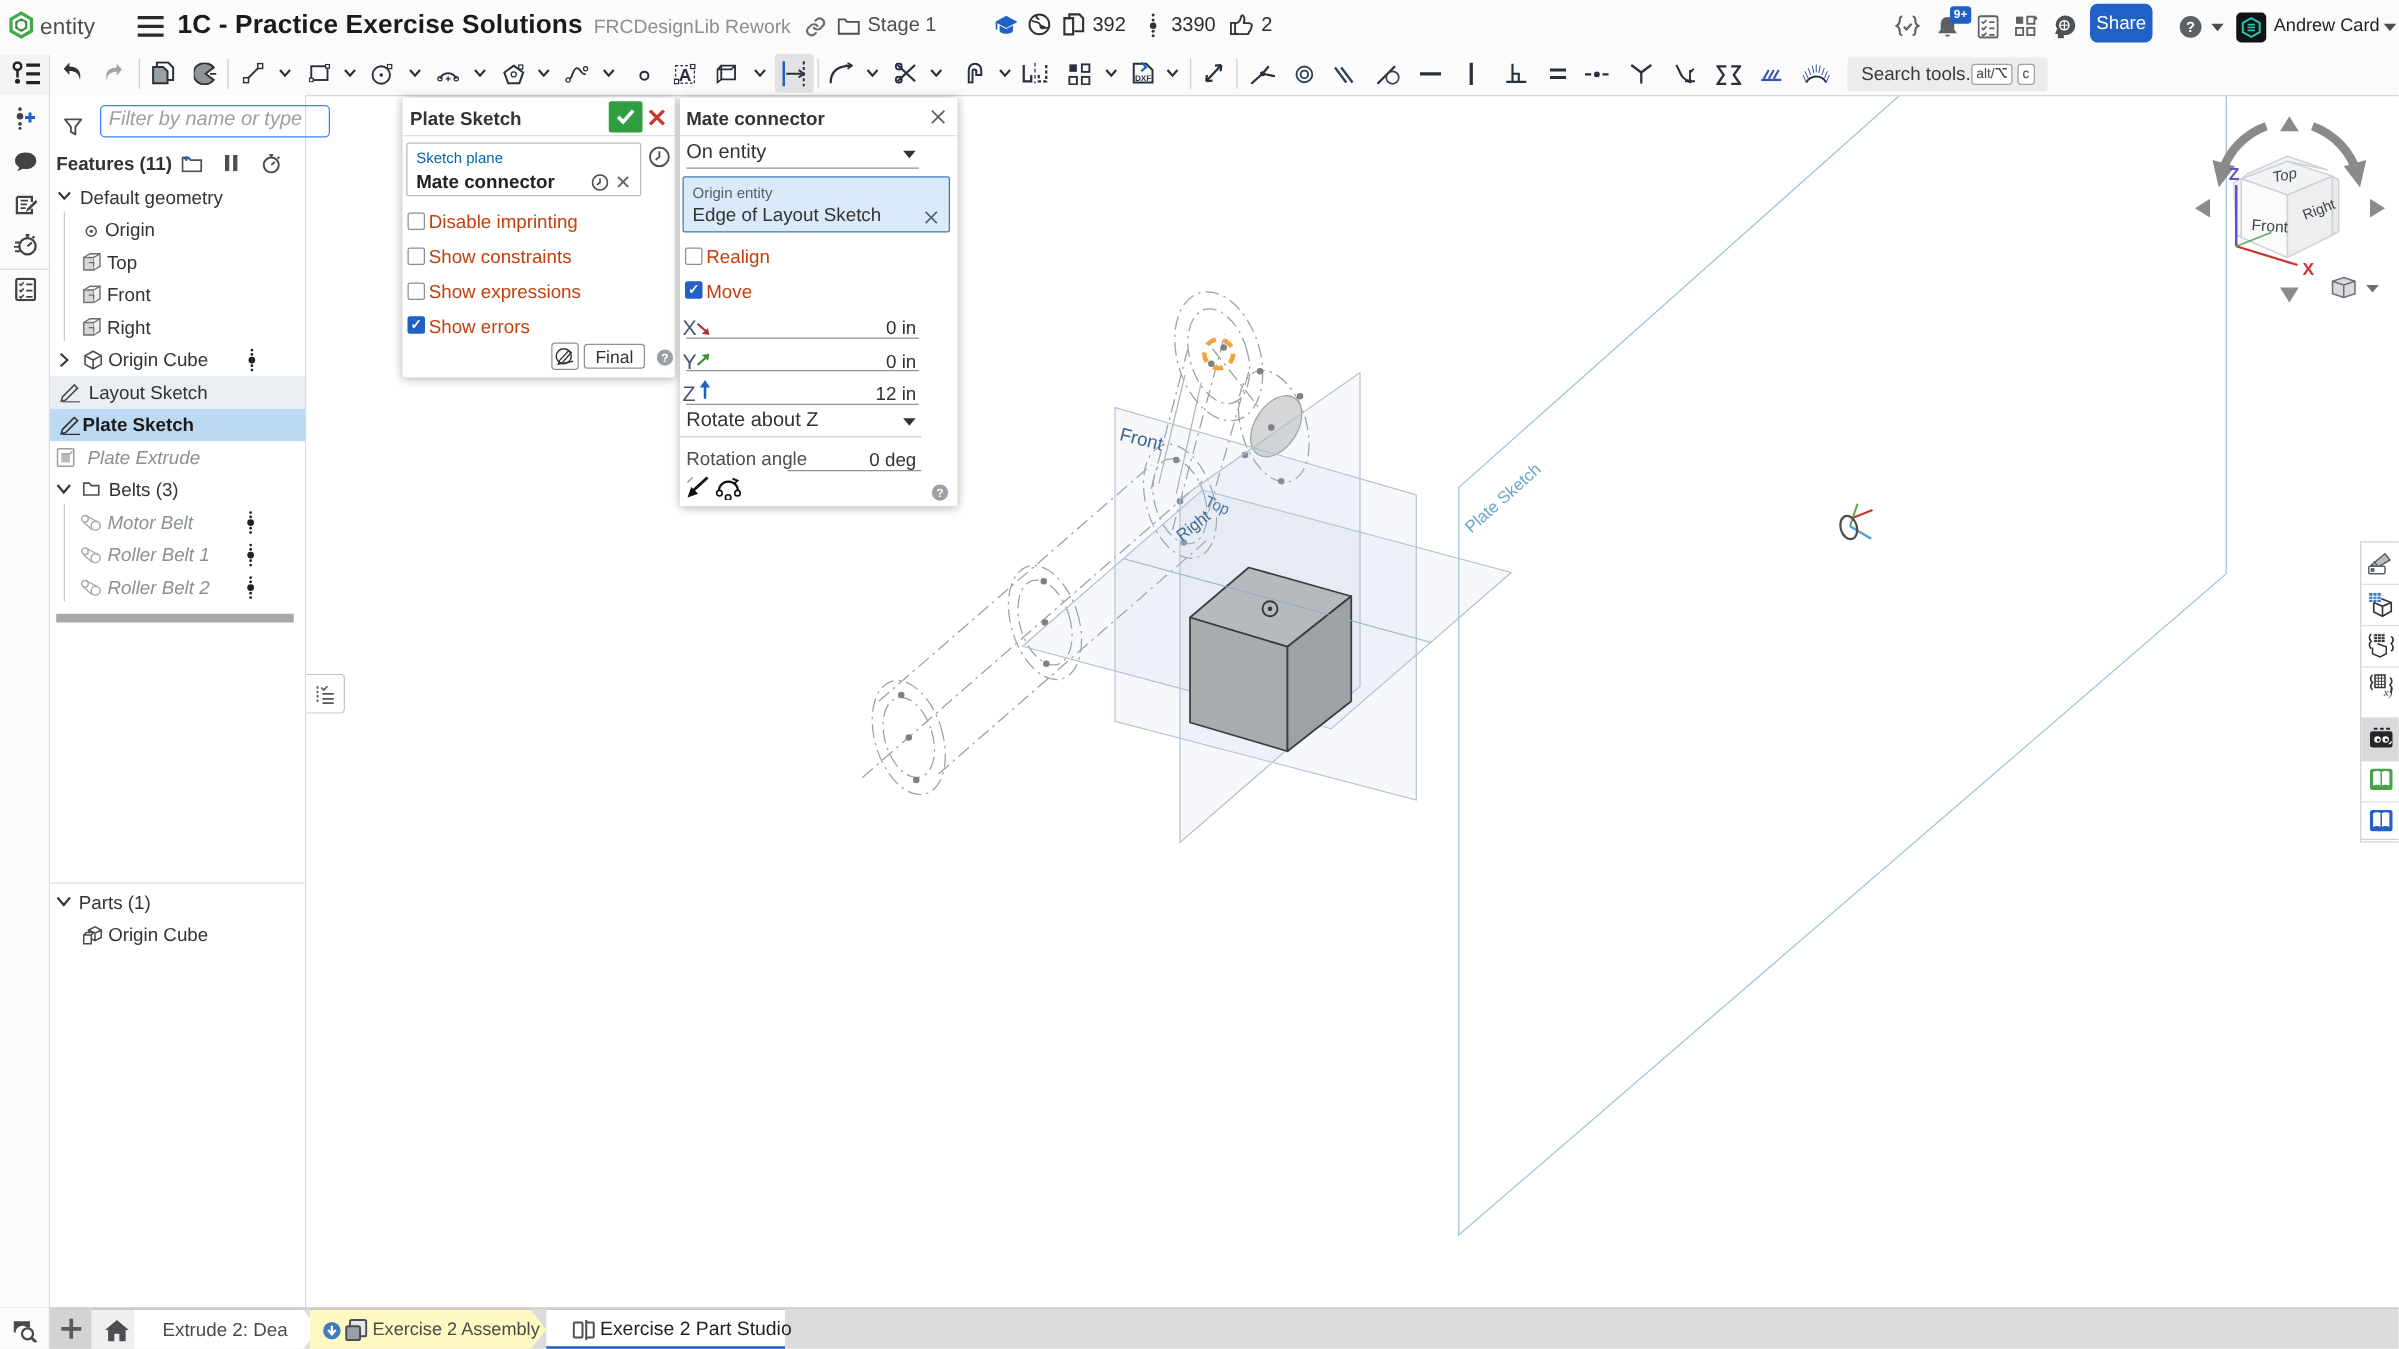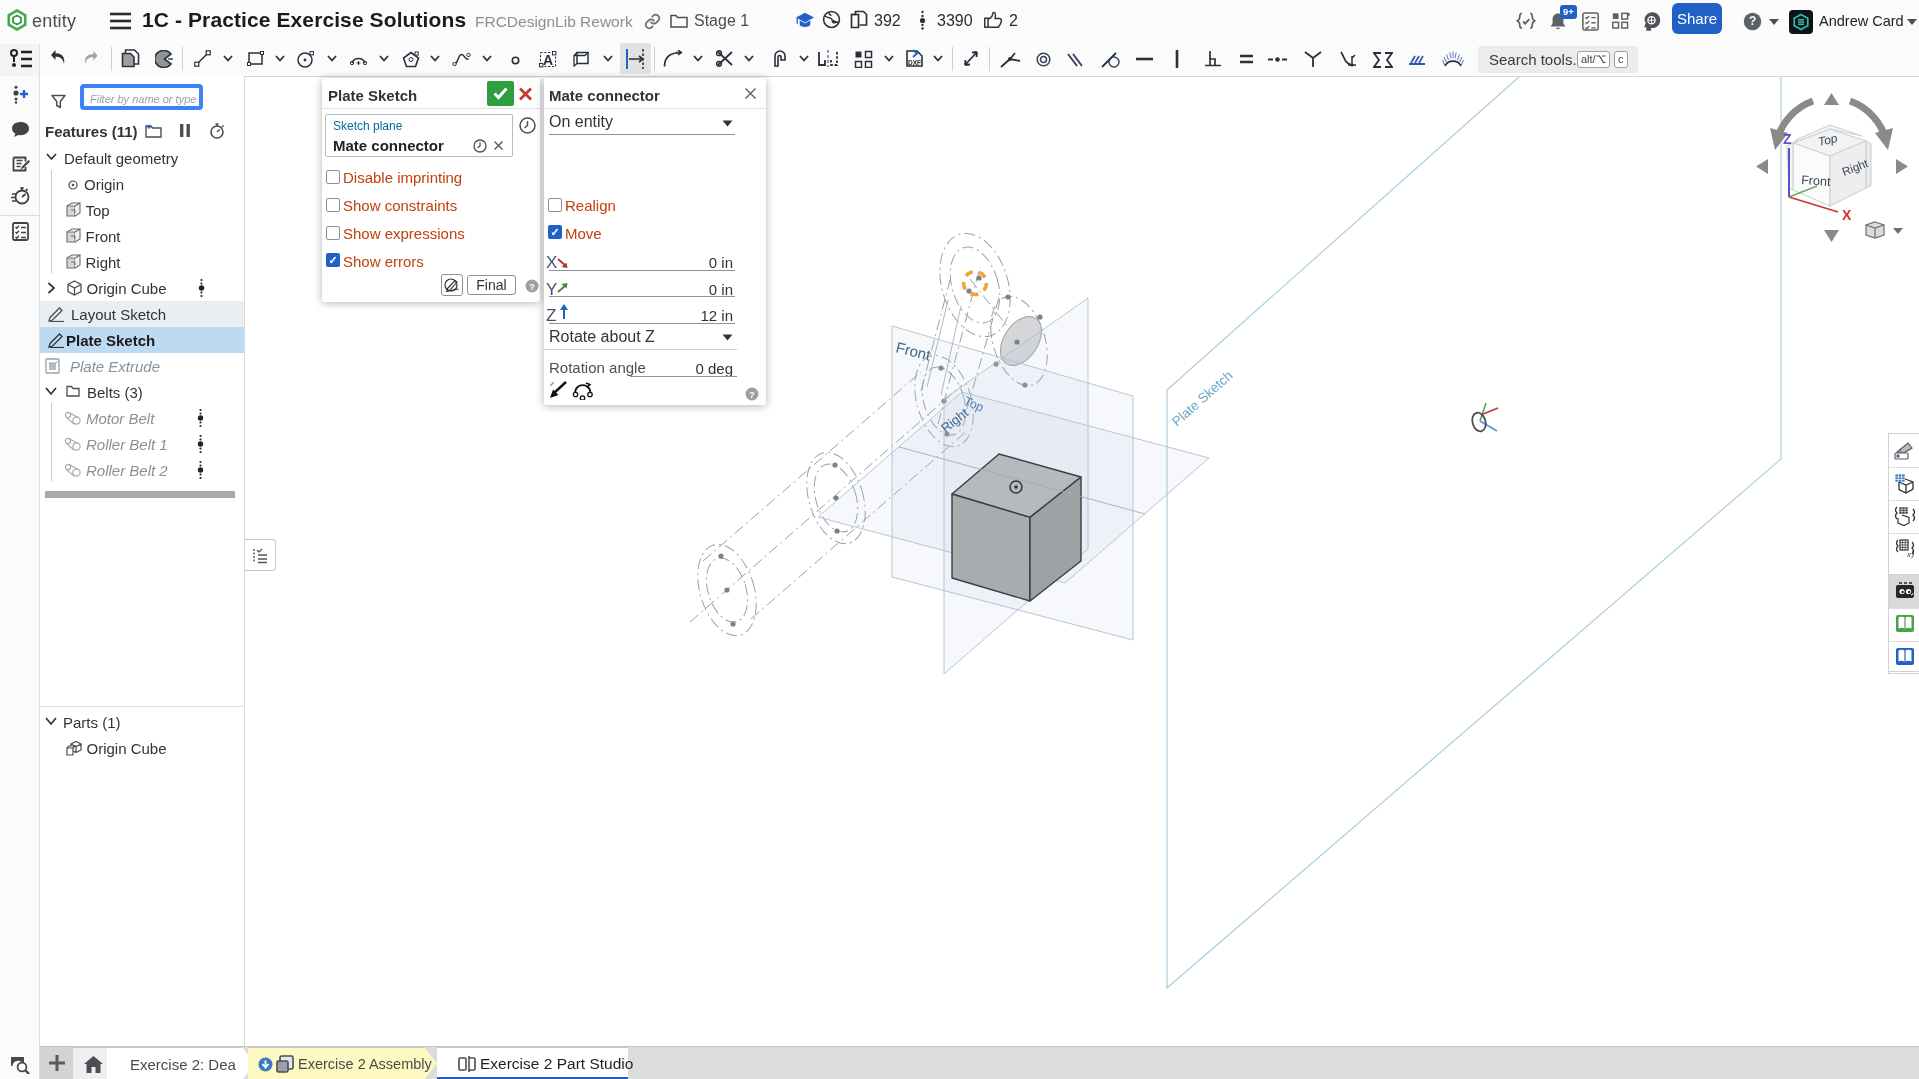--- a/index.html
+++ b/index.html
@@ -18,21 +18,21 @@
 
 #toolbar{position:absolute;left:39px;top:44px;width:1880px;height:32px;background:#fbfbfb;border-bottom:1px solid #d7d7d7;}
 #railtop{position:absolute;left:0;top:44px;width:39px;height:32px;background:#f4f4f4;border-bottom:1px solid #d7d7d7;border-right:1px solid #e0e0e0;}
 .tsep{position:absolute;top:3px;width:1px;height:24px;background:#cfcfcf;}
 #searchbox{position:absolute;left:1439px;top:2px;width:160px;height:27px;background:#ececec;border-radius:3px;font-size:15px;color:#3a3a3a;}
 .chip{display:inline-block;border:1px solid #9aa0a5;background:#fff;border-radius:3px;font-size:11px;color:#444;padding:0 3px;height:15px;line-height:15px;}
 
 #rail{position:absolute;left:0;top:76px;width:39px;height:970px;background:#fbfbfb;border-right:1px solid #e0e0e0;}
 
 #panel{position:absolute;left:40px;top:76px;width:204px;height:970px;background:#fff;border-right:1px solid #d9d9d9;}
-#filter{position:absolute;left:40px;top:8px;width:123px;height:26px;border:4px solid #3b82f6;border-radius:4px;font-style:italic;color:#9aa0a5;font-size:11px;line-height:22px;padding-left:6px;}
+#filter{position:absolute;left:40px;top:8px;width:184px;height:26px;border:1px solid #3b82f6;border-radius:4px;font-style:italic;color:#9aa0a5;font-size:16px;line-height:22px;padding-left:6px;}
 #feathdr{position:absolute;left:5px;top:47px;font-size:15px;font-weight:bold;color:#333;}
 .trow{position:absolute;left:0;width:204px;height:26px;font-size:15px;color:#333;}
 .trow .txt{position:absolute;top:5px;}
 .gray{color:#8a9096;font-style:italic;}
 .bold{font-weight:bold;}
 .guide{position:absolute;width:1px;background:#c9c9c9;}
 
 .dlg{position:absolute;background:#fff;box-shadow:0 1px 8px rgba(0,0,0,0.3);border-radius:2px;}
 .dtitle{position:absolute;font-size:15px;font-weight:bold;color:#333;}
 .dsep{position:absolute;left:0;width:100%;height:1px;background:#e0e0e0;}
@@ -785,20 +785,27 @@
   <div class="dtitle" style="left:5px;top:9px;">Mate connector</div>
   <svg class="ic" style="left:200px;top:9px;" width="13" height="13" viewBox="0 0 13 13">
         <path d="M1.5 1.5 L11.5 11.5 M11.5 1.5 L1.5 11.5" stroke="#55606a" stroke-width="1.4"></path>
       </svg>
   <div class="dsep" style="top:29.5px;"></div>
   <div class="abs" style="left:5px;top:35px;font-size:16px;color:#333;">On entity</div>
   <svg class="ic" style="left:178px;top:42px;" width="11" height="7" viewBox="0 0 11 7">
         <path d="M0.5 0.5 L5.5 6.5 L10.5 0.5 Z" fill="#333"></path>
       </svg>
   <div class="uline" style="left:5px;top:56px;width:186px;"></div>
+  <div class="abs" style="left:2px;top:63px;width:214px;height:45px;background:#d9eafb;border:1px solid #3e7cc0;border-radius:2px;box-sizing:border-box;">
+    <div class="abs" style="left:7px;top:5px;font-size:12px;color:#55606a;">Origin entity</div>
+    <div class="abs" style="left:7px;top:22px;font-size:15px;color:#333;">Edge of Layout Sketch</div>
+    <svg class="ic" style="left:192px;top:26px;" width="12" height="12" viewBox="0 0 12 12">
+          <path d="M1.5 1.5 L10.5 10.5 M10.5 1.5 L1.5 10.5" stroke="#55606a" stroke-width="1.4"></path>
+        </svg>
+  </div>
   <div class="cb" style="left:4px;top:120px;"></div>
       <div class="clabel" style="left:21px;top:119px;">Realign</div>
   <div class="cbc" style="left:4px;top:147px;">✓</div>
       <div class="clabel" style="left:21px;top:147px;">Move</div>
   <div class="abs" style="left:2px;top:175px;font-size:17px;color:#44546e;">X</div>
   <svg class="ic" style="left:13px;top:180px;" width="12" height="11" viewBox="0 0 12 11">
         <path d="M1 1 L9 8" stroke="#b03035" stroke-width="1.8"></path>
         <path d="M10.5 10 L9.5 4.5 L4.5 9 Z" fill="#b03035"></path>
       </svg>
   <div class="abs" style="left:130px;top:176px;width:59px;font-size:15px;color:#333;text-align:right;">0 in</div>
@@ -947,21 +954,21 @@
     <svg class="ic" style="left:8px;top:7px;" width="18" height="18" viewBox="0 0 18 18">
           <path d="M9 1 v16 M1 9 h16" stroke="#5a5a5a" stroke-width="3"></path>
         </svg>
   </div>
   <div class="abs" style="left:73px;top:0;width:47px;height:33px;background:#efefef;border-top:1px solid #c6c6c6;box-sizing:border-box;clip-path:polygon(0 0, calc(100% - 13px) 0, 100% 50%, calc(100% - 13px) 100%, 0 100%);">
     <svg class="ic" style="left:10px;top:7px;" width="21" height="19" viewBox="0 0 21 19">
           <path d="M10.5 1 L20 9 h-2.5 V18 h-5 v-6 h-4 v6 h-5 V9 H1 Z" fill="#4a4f54"></path>
         </svg>
   </div>
   <div class="tab" style="left:107px;width:148px;background:#fff;border-top:1px solid #c6c6c6;box-sizing:border-box;clip-path:polygon(0 0, calc(100% - 13px) 0, 100% 50%, calc(100% - 13px) 100%, 0 100%);">
-    <span style="position:absolute;left:23px;top:8px;font-size:15px;">Exercise 2: Dea</span>
+    <span style="position:absolute;left:23px;top:8px;font-size:15px;">Extrude 2: Dea</span>
   </div>
   <div class="tab" style="left:248px;width:189px;background:#fef9c3;border-top:1px solid #c6c6c6;box-sizing:border-box;clip-path:polygon(0 0, calc(100% - 13px) 0, 100% 50%, calc(100% - 13px) 100%, 0 100%);">
     <svg class="ic" style="left:10px;top:9px;" width="15" height="15" viewBox="0 0 15 15">
           <circle cx="7.5" cy="7.5" r="7" fill="#3e7cc0"></circle>
           <path d="M7.5 3.5 v6 M4.5 7 l3 3.5 l3-3.5" fill="none" stroke="#fff" stroke-width="1.8"></path>
         </svg>
     <svg class="ic" style="left:28px;top:7px;" width="18" height="18" viewBox="0 0 18 18">
           <rect x="4" y="1" width="13" height="13" rx="1.5" fill="#e6e6e6" stroke="#4a4f54" stroke-width="1.6"></rect>
           <rect x="1" y="6" width="11" height="11" rx="1.5" fill="#9aa0a5" stroke="#4a4f54" stroke-width="1.6"></rect>
         </svg>

